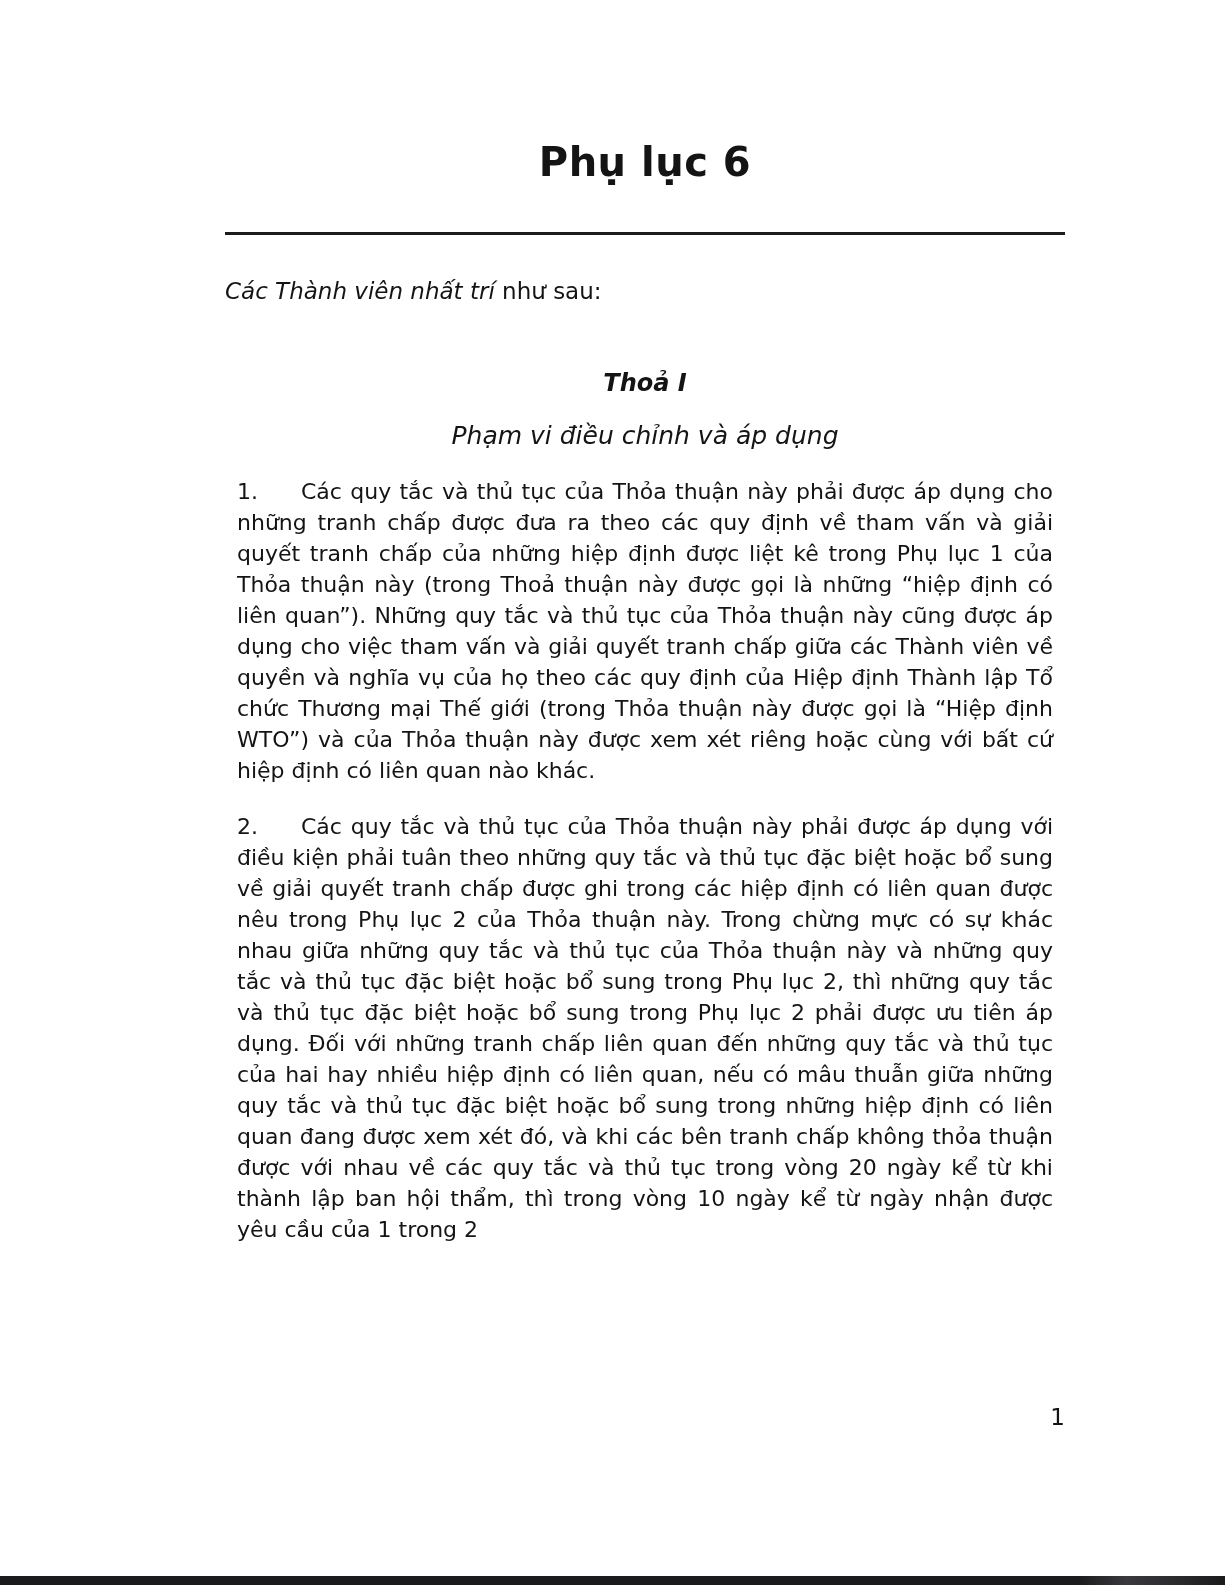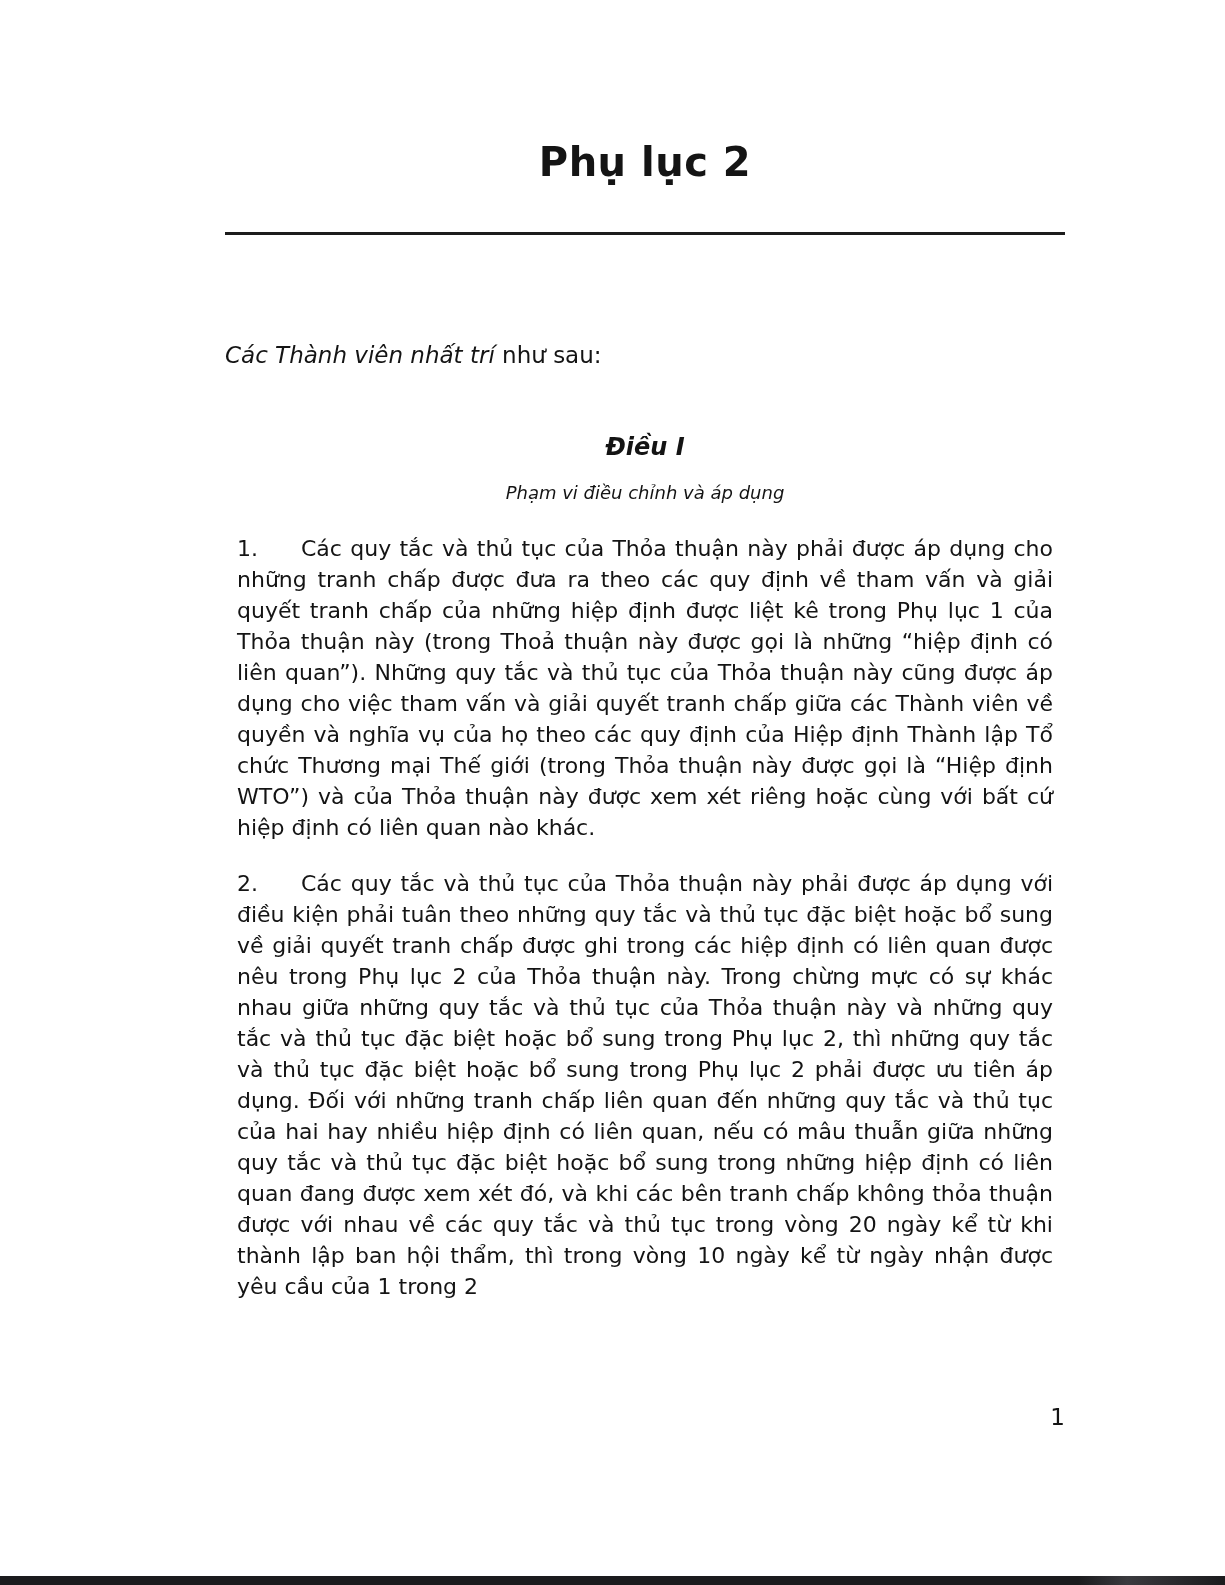--- a/index.html
+++ b/index.html
@@ -37,40 +37,40 @@
     width: 100%;
   }
   .heading {
     margin-top: 52px;
     text-align: center;
     font-size: 25px;
     font-weight: bold;
     line-height: 43px;
   }
   .intro {
-    margin-top: 104px;
+    margin-top: 40px;
     font-size: 23px;
     line-height: 32px;
     text-align: left;
   }
   .intro .it {
     font-style: italic;
   }
   .article-title {
     margin-top: 60px;
     text-align: center;
     font-size: 24px;
     font-weight: bold;
     font-style: italic;
     line-height: 33px;
   }
   .article-subtitle {
-    margin-top: 13px;
+    margin-top: 20px;
     text-align: center;
-    font-size: 18px;
+    font-size: 25px;
     font-style: italic;
     line-height: 31px;
   }
   .para {
     margin: 12px;
     margin-top: 25px;
     font-size: 22px;
     line-height: 31px;
     text-align: justify;
   }
@@ -94,31 +94,31 @@
     width: 100%;
     height: 9px;
     background: linear-gradient(90deg, #1b1b1d 0%, #1b1b1d 88%, #3a3a3e 92%, #1b1b1d 100%);
   }
 </style>
 </head>
 <body>
 
 <div class="page">
 
-  <div class="doc-title">Phụ lục 2</div>
+  <div class="doc-title">Phụ lục 6</div>
 
   <hr class="rule">
 
 
   <div class="intro">
     <span class="it">Các Thành viên nhất trí</span>
     <span>như sau:</span>
   </div>
 
-  <div class="article-title">Điều I</div>
+  <div class="article-title">Thoả I</div>
 
   <div class="article-subtitle">Phạm vi điều chỉnh và áp dụng</div>
 
   <p class="para">
     <span class="pnum">1.</span><span>Các quy tắc và thủ tục của Thỏa thuận này phải được áp dụng cho những tranh chấp được đưa ra theo các quy định về tham vấn và giải quyết tranh chấp của những hiệp định được liệt kê trong Phụ lục 1 của Thỏa thuận này (trong Thoả thuận này được gọi là những “hiệp định có liên quan”). Những quy tắc và thủ tục của Thỏa thuận này cũng được áp dụng cho việc tham vấn và giải quyết tranh chấp giữa các Thành viên về quyền và nghĩa vụ của họ theo các quy định của Hiệp định Thành lập Tổ chức Thương mại Thế giới (trong Thỏa thuận này được gọi là “Hiệp định WTO”) và của Thỏa thuận này được xem xét riêng hoặc cùng với bất cứ hiệp định có liên quan nào khác.</span>
   </p>
 
   <p class="para">
     <span class="pnum">2.</span><span>Các quy tắc và thủ tục của Thỏa thuận này phải được áp dụng với điều kiện phải tuân theo những quy tắc và thủ tục đặc biệt hoặc bổ sung về giải quyết tranh chấp được ghi trong các hiệp định có liên quan được nêu trong Phụ lục 2 của Thỏa thuận này. Trong chừng mực có sự khác nhau giữa những quy tắc và thủ tục của Thỏa thuận này và những quy tắc và thủ tục đặc biệt hoặc bổ sung trong Phụ lục 2, thì những quy tắc và thủ tục đặc biệt hoặc bổ sung trong Phụ lục 2 phải được ưu tiên áp dụng. Đối với những tranh chấp liên quan đến những quy tắc và thủ tục của hai hay nhiều hiệp định có liên quan, nếu có mâu thuẫn giữa những quy tắc và thủ tục đặc biệt hoặc bổ sung trong những hiệp định có liên quan đang được xem xét đó, và khi các bên tranh chấp không thỏa thuận được với nhau về các quy tắc và thủ tục trong vòng 20 ngày kể từ khi thành lập ban hội thẩm, thì trong vòng 10 ngày kể từ ngày nhận được yêu cầu của 1 trong 2</span>
   </p>

